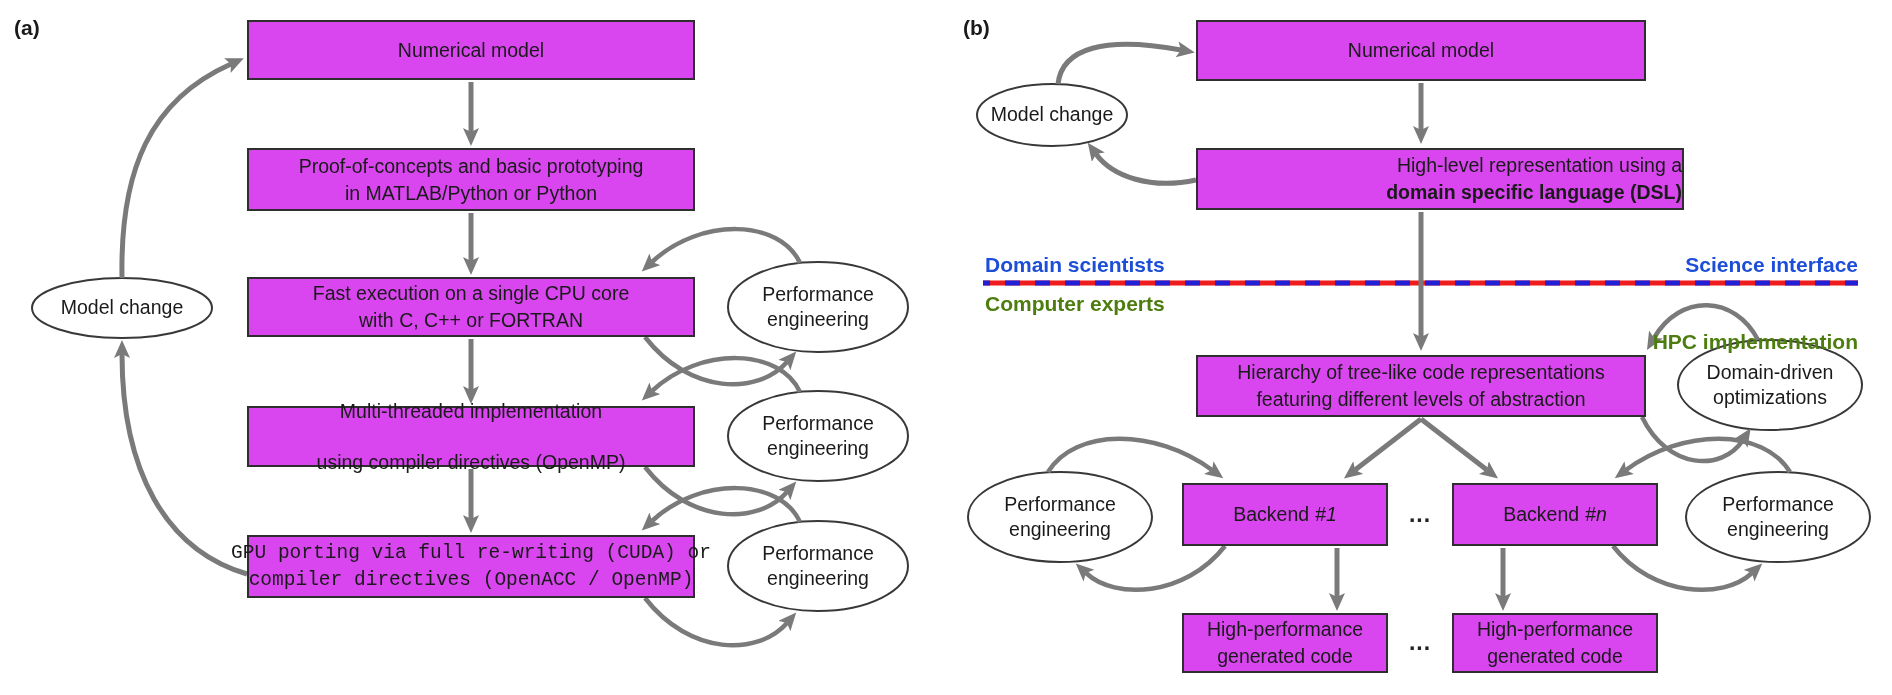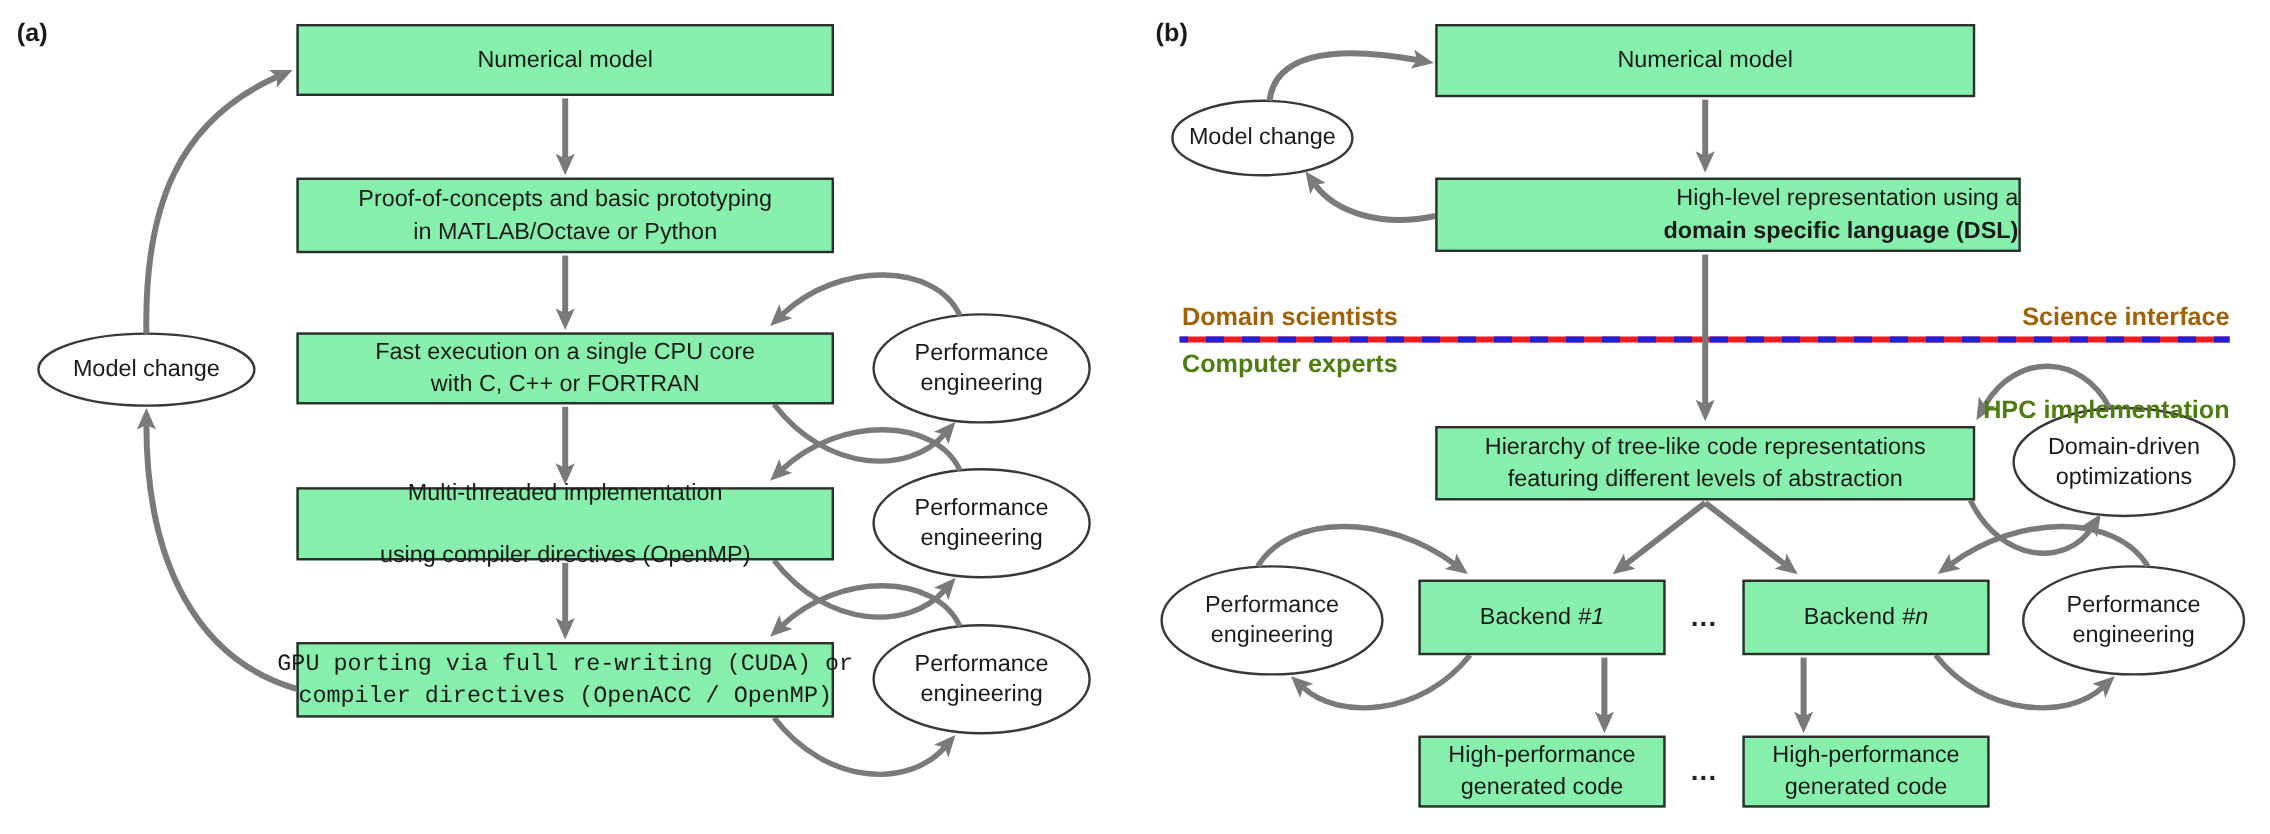--- a/index.html
+++ b/index.html
@@ -2,35 +2,35 @@
 <html><head>
 <meta charset="utf-8">
 <style>
   html,body{margin:0;padding:0;background:#ffffff;}
   .canvas{
     position:relative;width:1892px;height:695px;background:#ffffff;overflow:hidden;
     font-family:"Liberation Sans","DejaVu Sans",sans-serif;color:#1a1a1a;
   }
   .layer{position:absolute;left:0;top:0;}
   .box{
-    position:absolute;box-sizing:border-box;background:#86efac;border:2px solid #2e2e2e;
+    position:absolute;box-sizing:border-box;background:#d946ef;border:2px solid #2e2e2e;
     display:flex;flex-direction:column;align-items:center;justify-content:center;
     font-size:19.5px;line-height:27px;text-align:center;z-index:2;
   }
   .box span{display:block;white-space:nowrap;}
   .backend{flex-direction:row;gap:6px;}
   .bold{font-weight:700;}
   .it{font-style:italic;}
   .elabel{
     position:absolute;text-align:center;font-size:19.5px;line-height:25px;z-index:3;
     white-space:nowrap;display:flex;flex-direction:column;align-items:center;justify-content:center;
   }
   .panel-label{position:absolute;font-weight:700;font-size:21px;z-index:3;}
   .sep-label{position:absolute;font-weight:700;font-size:21px;line-height:25px;z-index:3;white-space:nowrap;}
-  .sep-blue{color:#a16207;}
+  .sep-blue{color:#1d4ed8;}
   .sep-red{color:#4d7c0f;}
   .dots{position:absolute;font-weight:700;font-size:23px;color:#222;z-index:3;width:60px;text-align:center;letter-spacing:1px;}
   svg{z-index:1;}
 </style>
 </head>
 <body>
 
 <div class="canvas">
 
   <svg class="layer" width="1892" height="695" viewBox="0 0 1892 695">
@@ -108,21 +108,21 @@
   </svg>
 
   <div class="panel-label" style="left:14px;top:16px;">(a)</div>
   <div class="panel-label" style="left:963px;top:16px;">(b)</div>
 
   <div class="box" style="left:247px;top:20px;width:448px;height:60px;">
     <span>Numerical model</span>
   </div>
   <div class="box" style="left:247px;top:148px;width:448px;height:63px;">
     <span>Proof-of-concepts and basic prototyping</span>
-    <span>in MATLAB/Octave or Python</span>
+    <span>in MATLAB/Python or Python</span>
   </div>
   <div class="box" style="left:247px;top:277px;width:448px;height:60px;">
     <span>Fast execution on a single CPU core</span>
     <span>with C, C++ or FORTRAN</span>
   </div>
   <div class="box" style="left:247px;top:406px;width:448px;height:61px;gap:24px;">
     <span>Multi-threaded implementation</span>
     <span>using compiler directives (OpenMP)</span>
   </div>
   <div class="box" style="left:247px;top:535px;width:448px;height:63px;font-family:Liberation Mono, monospace;">

